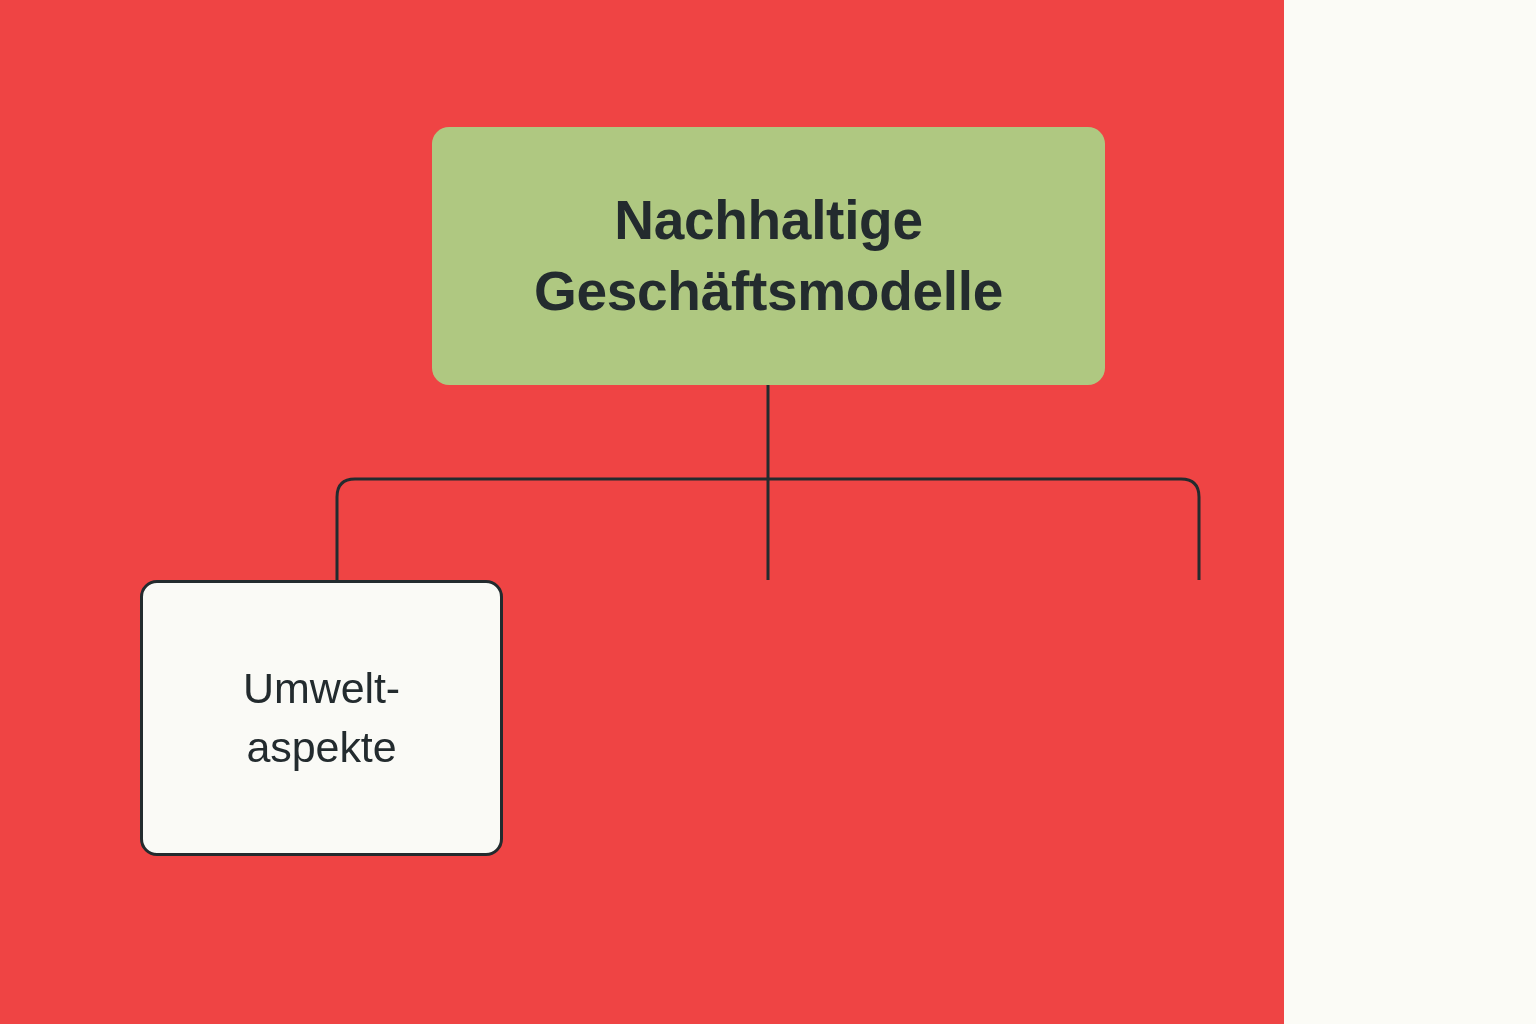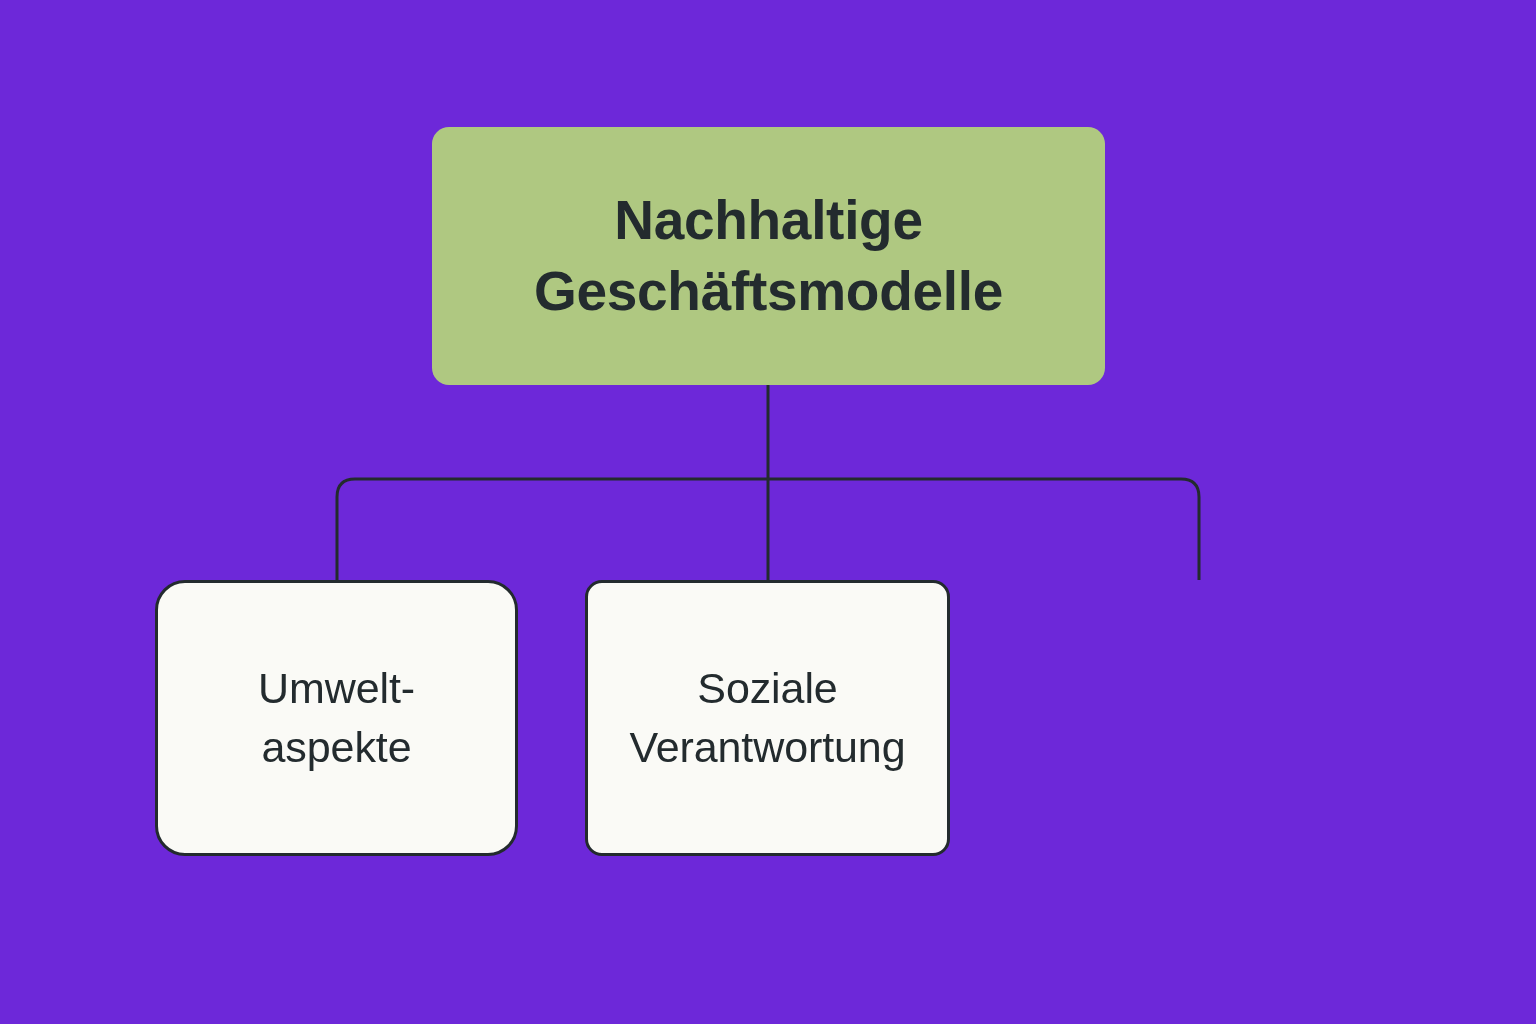--- a/index.html
+++ b/index.html
@@ -10,23 +10,23 @@
   body {
     width: 1536px;
     height: 1024px;
     background: #FBFBF6;
     font-family: "Liberation Sans", "DejaVu Sans", sans-serif;
     overflow: hidden;
   }
 
   .diagram-canvas {
     position: relative;
-    width: 1536px;
+    width: 1284px;
     height: 1024px;
-    background: #6d28d9;
+    background: #ef4444;
   }
 
   
   .connector-layer {
     position: absolute;
     inset: 0;
     width: 1536px;
     height: 1024px;
     z-index: 1;
     pointer-events: none;
@@ -69,21 +69,21 @@
   }
 
   .node-child .node-label {
     font-size: 43px;
     font-weight: normal;
     line-height: 1.38;
     color: #232B2E;
     letter-spacing: -0.1px;
   }
 
-  .node-child-1 { left: 155px;  width: 363px; border-radius: 30px; }
+  .node-child-1 { left: 140px;  width: 363px; }
   .node-child-2 { left: 585px;  width: 365px; }
   .node-child-3 { left: 1018px; width: 362px; }
 
   .node-label {
     white-space: pre-line;
     margin: 0;
     padding: 0 10px;
   }
 </style>
 </head>
@@ -105,19 +105,15 @@
   <div class="node node-root">
     <div class="node-label">Nachhaltige
 Geschäftsmodelle</div>
   </div>
 
   <div class="node node-child node-child-1">
     <div class="node-label">Umwelt-
 aspekte</div>
   </div>
 
-  <div class="node node-child node-child-2">
-    <div class="node-label">Soziale
-Verantwortung</div>
-  </div>
 
 
 </div>
 
 </body></html>

